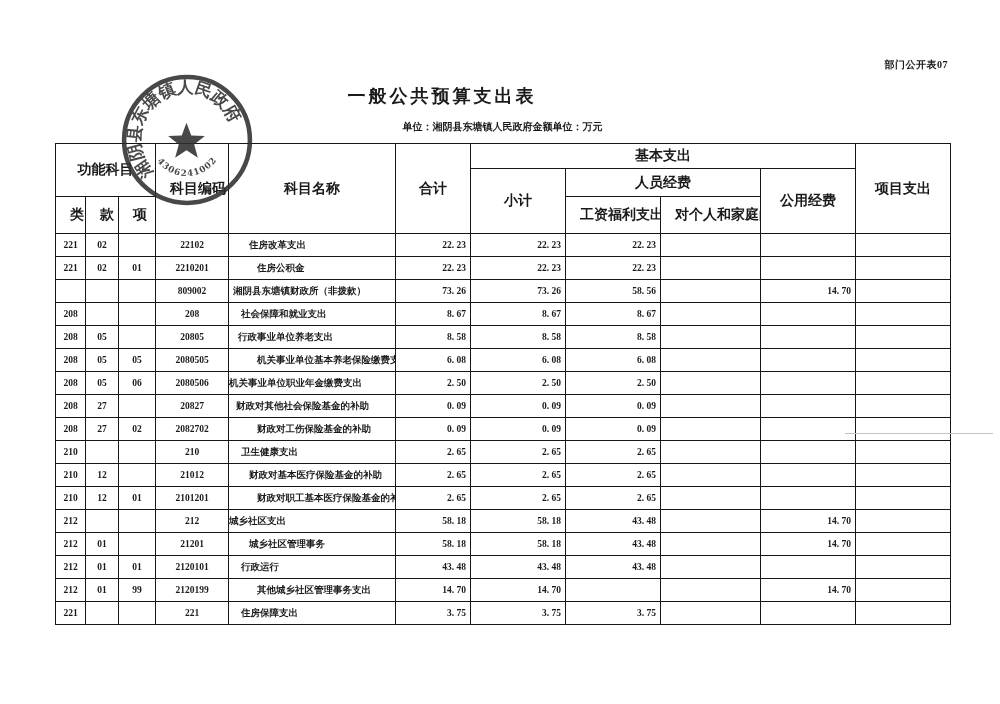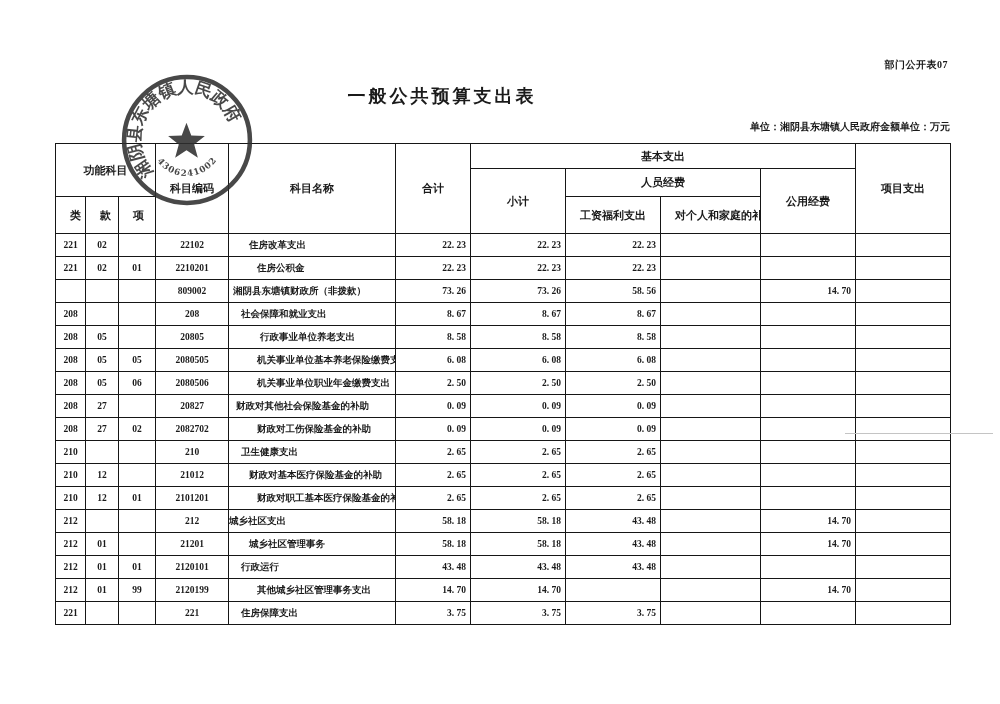--- a/index.html
+++ b/index.html
@@ -15,37 +15,37 @@
   .corner-label {
     position:absolute; top:58px; right:52px;
     font-size:10px; font-weight:700; letter-spacing:.5px;margin-left:48px;
   }
   .doc-title {
     position:absolute; top:84px; left:0; width:884px;
     text-align:center; font-size:18px; font-weight:700; letter-spacing:3px;
   }
   .meta-line {
     position:absolute; top:120px; left:55px; width:895px;
-    display:flex; justify-content:flex-end;
+    display:flex; justify-content:center;
     font-size:10px; font-weight:700;
   }
   table.budget {
     position:absolute; top:143px; left:55px;
     width:895px;
     border-collapse:collapse;
     table-layout:fixed;
     font-size:9.5px;
   }
   table.budget th, table.budget td {
     border:1.5px solid #161616;
     vertical-align:middle;
     overflow:hidden; white-space:nowrap;
   }
   table.budget th {
-    font-weight:700; text-align:center; font-size:11px;
+    font-weight:700; text-align:center; font-size:14px;
     padding:2px 14px;
   }
   thead tr.hr1 { height:25px; }
   thead tr.hr2 { height:28px; }
   thead tr.hr3 { height:37px; }
   tbody tr { height:23px; }
   tbody td.c { text-align:center; font-weight:600; }
   tbody td.n { text-align:left;  font-weight:600; }
   tbody td.r { text-align:right; font-weight:600; padding-right:4px; }
   .seal {
@@ -158,21 +158,21 @@
         <td class="r">8. 67</td>
         <td class="r"></td>
         <td class="r"></td>
         <td class="r"></td>
       </tr>
       <tr>
         <td class="c">208</td>
         <td class="c">05</td>
         <td class="c"></td>
         <td class="c">20805</td>
-        <td class="n" style="padding-left: 31px; margin-top: 39px;">行政事业单位养老支出</td>
+        <td class="n" style="padding-left: 9px; margin-top: 39px;">行政事业单位养老支出</td>
         <td class="r">8. 58</td>
         <td class="r">8. 58</td>
         <td class="r">8. 58</td>
         <td class="r"></td>
         <td class="r"></td>
         <td class="r"></td>
       </tr>
       <tr>
         <td class="c">208</td>
         <td class="c">05</td>
@@ -184,21 +184,21 @@
         <td class="r">6. 08</td>
         <td class="r"></td>
         <td class="r"></td>
         <td class="r"></td>
       </tr>
       <tr>
         <td class="c">208</td>
         <td class="c">05</td>
         <td class="c">06</td>
         <td class="c">2080506</td>
-        <td class="n" style="padding-left: 28px; margin-left: 16px;">机关事业单位职业年金缴费支出</td>
+        <td class="n" style=" margin-left: 16px;">机关事业单位职业年金缴费支出</td>
         <td class="r">2. 50</td>
         <td class="r">2. 50</td>
         <td class="r">2. 50</td>
         <td class="r"></td>
         <td class="r"></td>
         <td class="r"></td>
       </tr>
       <tr>
         <td class="c">208</td>
         <td class="c">27</td>

